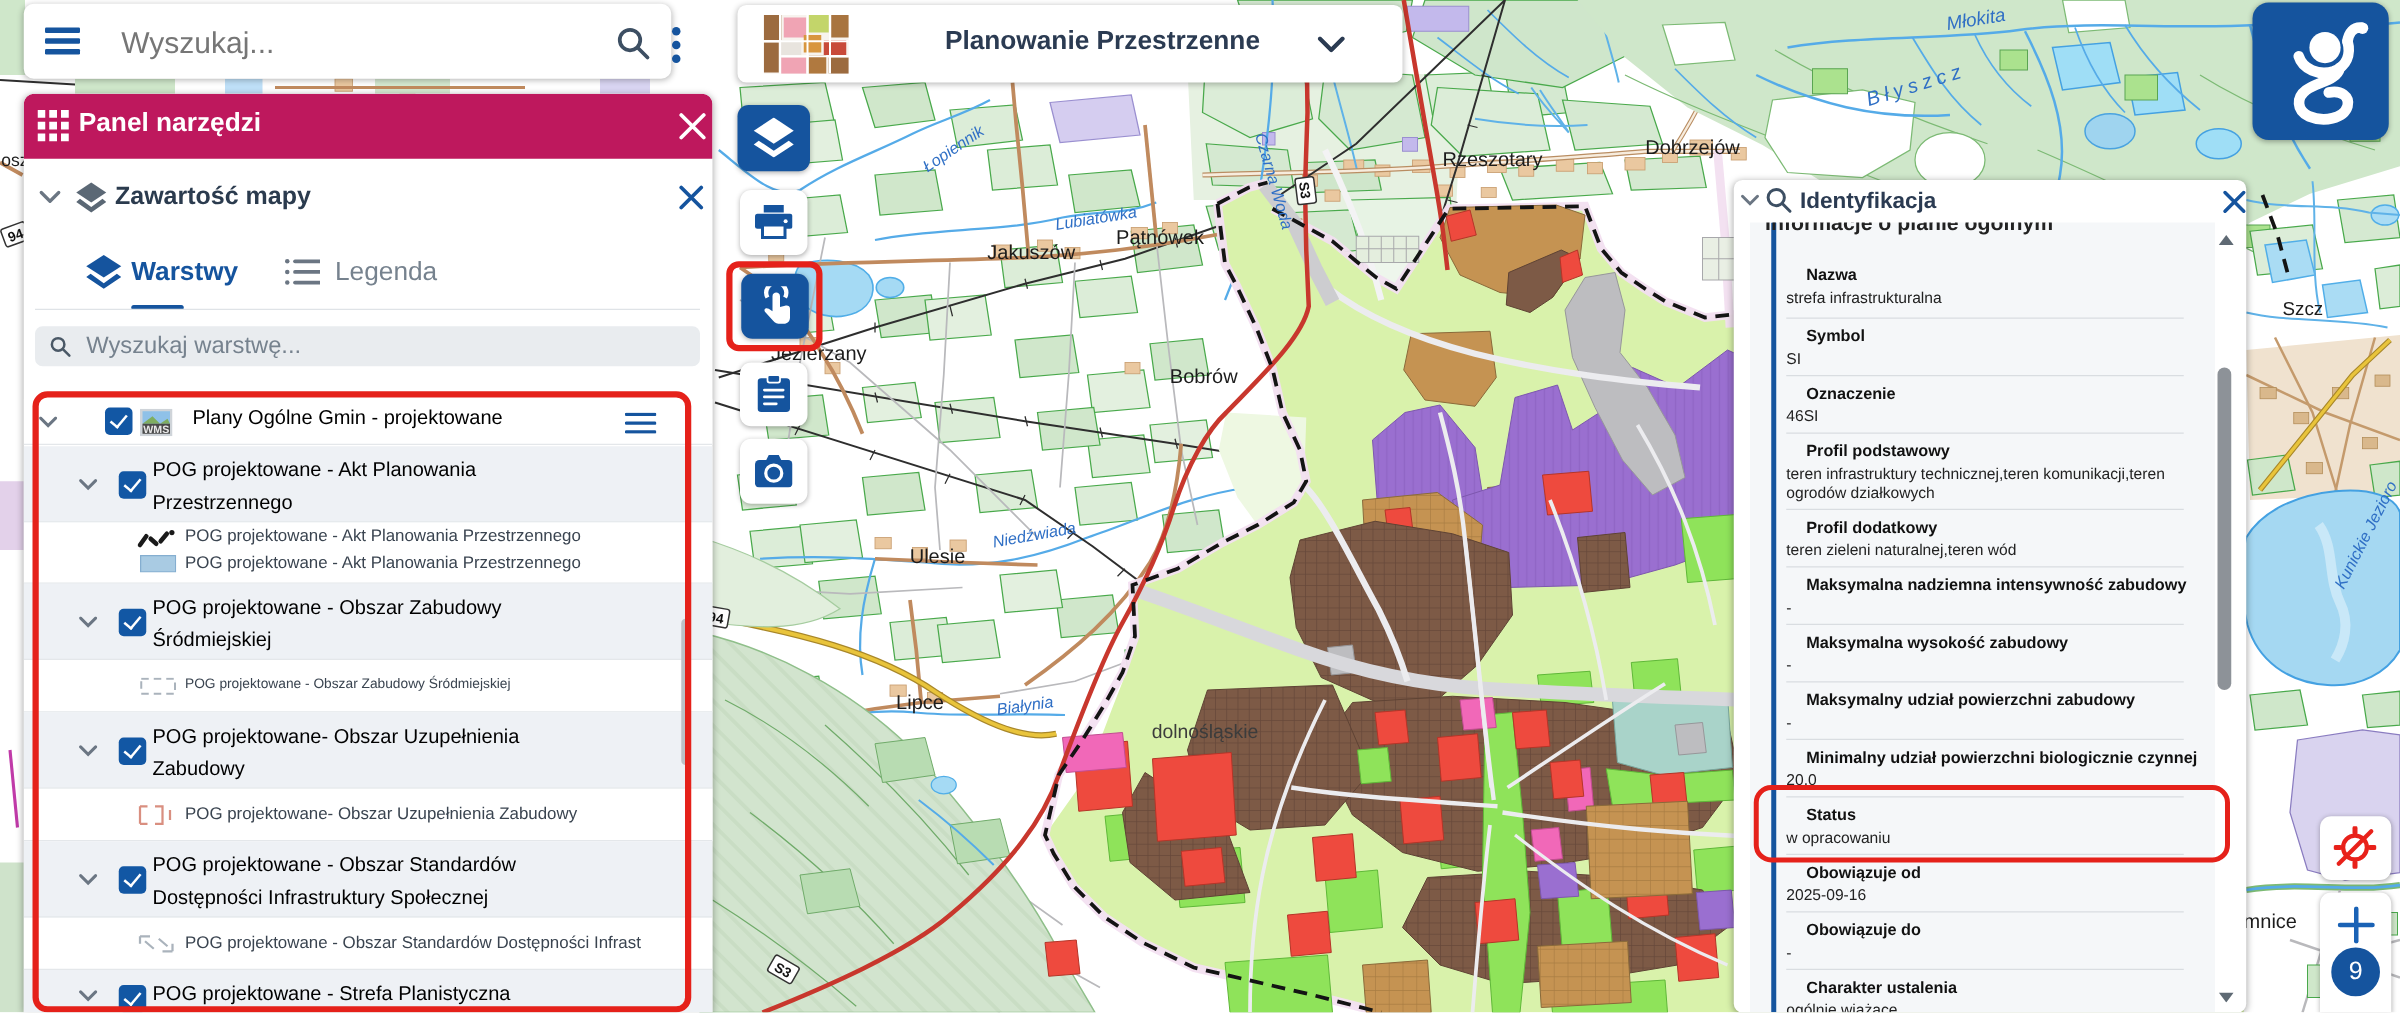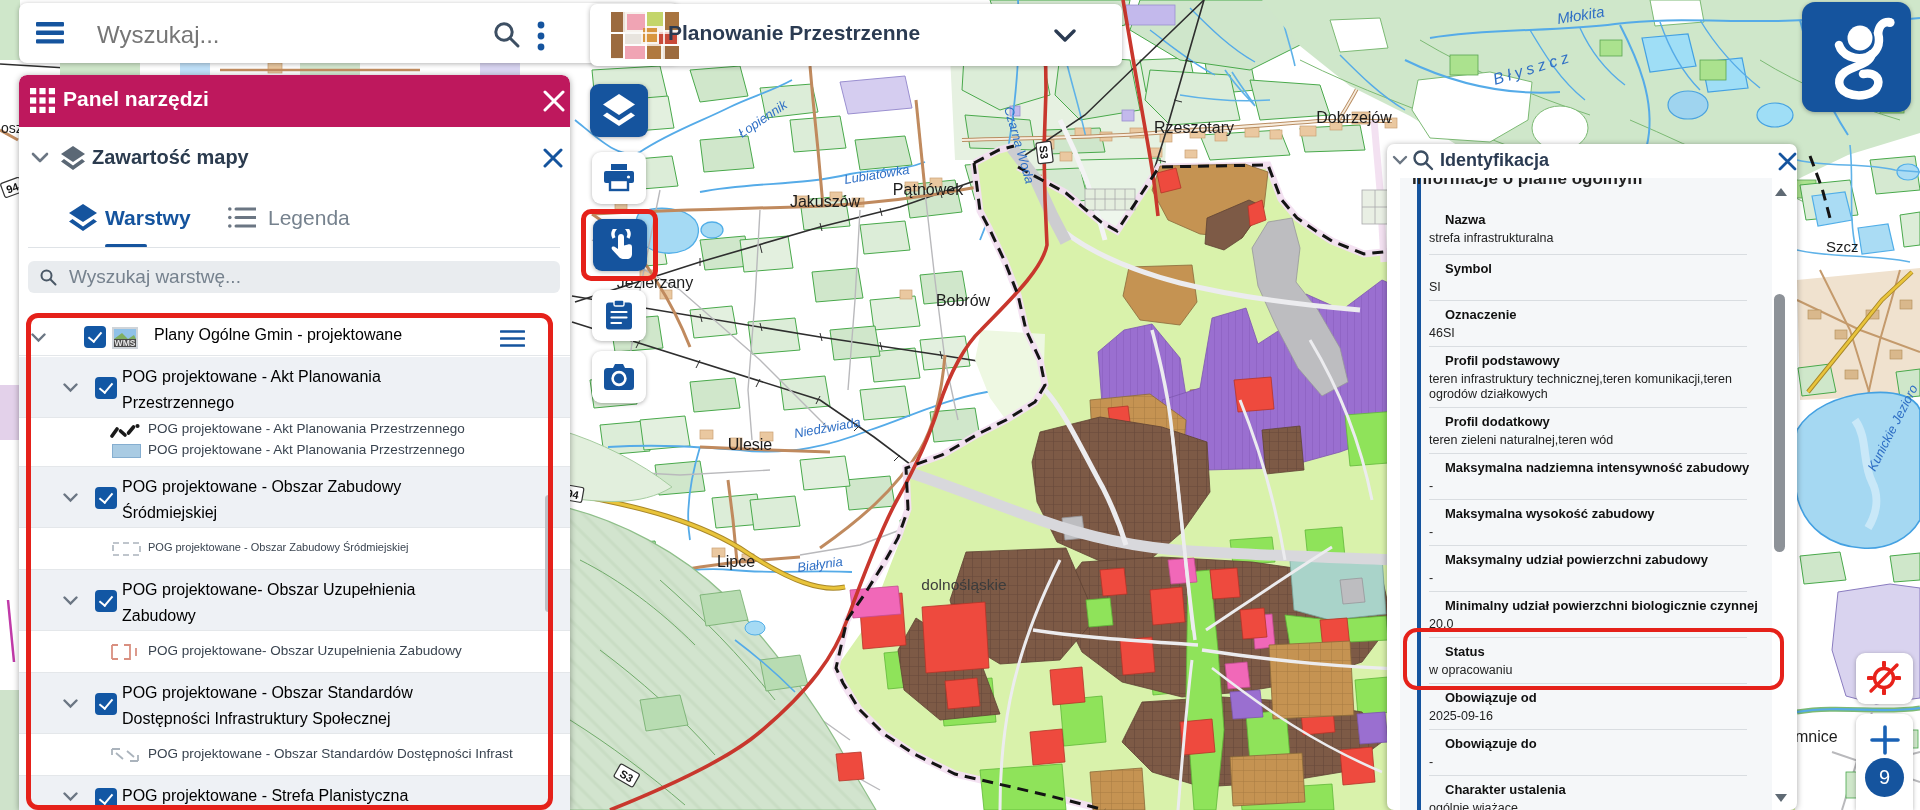--- a/index.html
+++ b/index.html
@@ -502,21 +502,21 @@
 <path d="M0 130 L18 140" stroke="#c08a5e" stroke-width="3" fill="none"></path>
 <text x="1" y="133" font-size="14" fill="#1c1c1c">osz</text>
 <path d="M0 64 L100 70" stroke="#2e2e2e" stroke-width="1.5" fill="none"></path>
 <rect x="60" y="63" width="80" height="12" fill="#cfe7ca"></rect>
 <rect x="180" y="63" width="30" height="12" fill="#bfe0f8"></rect>
 <rect x="300" y="63" width="60" height="12" fill="#d5e9d1"></rect>
 <rect x="480" y="63" width="40" height="12" fill="#d9d5f2"></rect>
 <path d="M220 70 L420 70" stroke="#c08a5e" stroke-width="2.5" fill="none"></path>
 </svg>
 
-<div style="position:absolute;left:19px;top:3px;width:660px;height:60px;background:#fff;border-radius:8px;box-shadow:0 1px 5px rgba(0,0,0,.3);z-index:20;">
+<div style="position:absolute;left:19px;top:3px;width:518px;height:60px;background:#fff;border-radius:8px;box-shadow:0 1px 5px rgba(0,0,0,.3);z-index:20;">
   <svg width="34" height="28" viewBox="0 0 34 28" style="position:absolute;left:17px;top:17px;">
     <g fill="#15549e">
           <rect x="0" y="2" width="28" height="4.4" rx="1"></rect>
           <rect x="0" y="10.6" width="28" height="4.4" rx="1"></rect>
           <rect x="0" y="19.2" width="28" height="4.4" rx="1"></rect>
         </g>
   </svg>
   <div style="position:absolute;left:78px;top:18px;font-size:24px;color:#767676;">Wyszukaj...</div>
   <svg width="30" height="30" viewBox="0 0 30 30" style="position:absolute;left:473px;top:18px;">
     <circle cx="12" cy="11" r="8.2" fill="none" stroke="#3d4f63" stroke-width="3"></circle>
@@ -751,21 +751,21 @@
         <rect x="14" y="20" width="16" height="12" fill="#e8e4de"></rect>
     <rect x="32" y="16" width="14" height="14" fill="#d8963f"></rect>
         <rect x="48" y="20" width="18" height="12" fill="#c84a3a"></rect>
     <rect x="14" y="34" width="20" height="13" fill="#f0a4b4"></rect>
         <rect x="36" y="32" width="14" height="15" fill="#b0793f"></rect>
     <rect x="52" y="34" width="16" height="13" fill="#9c6b3f"></rect>
     <g stroke="#fff" stroke-width="1.6" fill="none">
           <path d="M0 21 H68 M13 0 V47 M35 0 V47 M53 0 V47 M14 33 H68"></path>
         </g>
   </svg>
-  <div style="position:absolute;left:78px;top:17px;width:340px;text-align:left;font-size:21px;font-weight:bold;color:#2b3b52;">Planowanie Przestrzenne</div>
+  <div style="position:absolute;left:78px;top:17px;width:340px;text-align:right;font-size:21px;font-weight:bold;color:#2b3b52;">Planowanie Przestrzenne</div>
   <svg width="22" height="14" viewBox="0 0 22 14" style="position:absolute;left:464px;top:25px;">
     <path d="M2 2 L11 11 L20 2" stroke="#2b3b52" stroke-width="3.4" fill="none" stroke-linecap="round" stroke-linejoin="round"></path>
   </svg>
 </div>
 
 <div style="position:absolute;left:1802px;top:2px;width:109px;height:110px;background:#15549e;border-radius:13px;box-shadow:0 1px 4px rgba(0,0,0,.3);z-index:21;">
   <svg width="80" height="90" viewBox="0 0 80 90" style="position:absolute;left:15px;top:11px;">
     <g fill="none" stroke="#fff" stroke-linecap="round">
       <circle cx="43" cy="25" r="12.5" fill="#fff" stroke="none"></circle>
       <path d="M22 32 C25 42 38 48 50 44 C60 40 64 31 61 20" stroke-width="8.5"></path>

